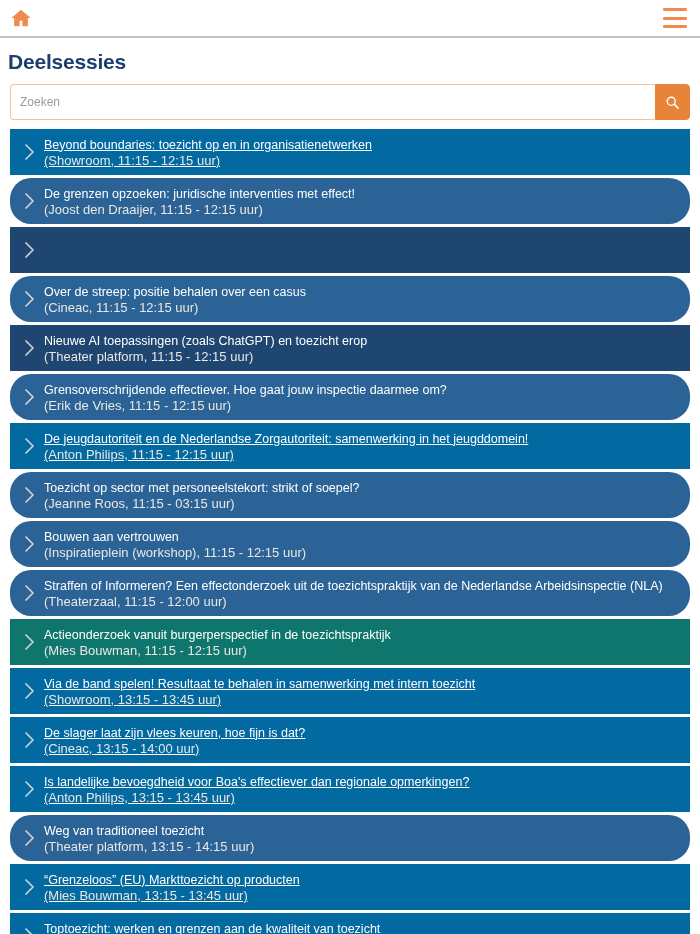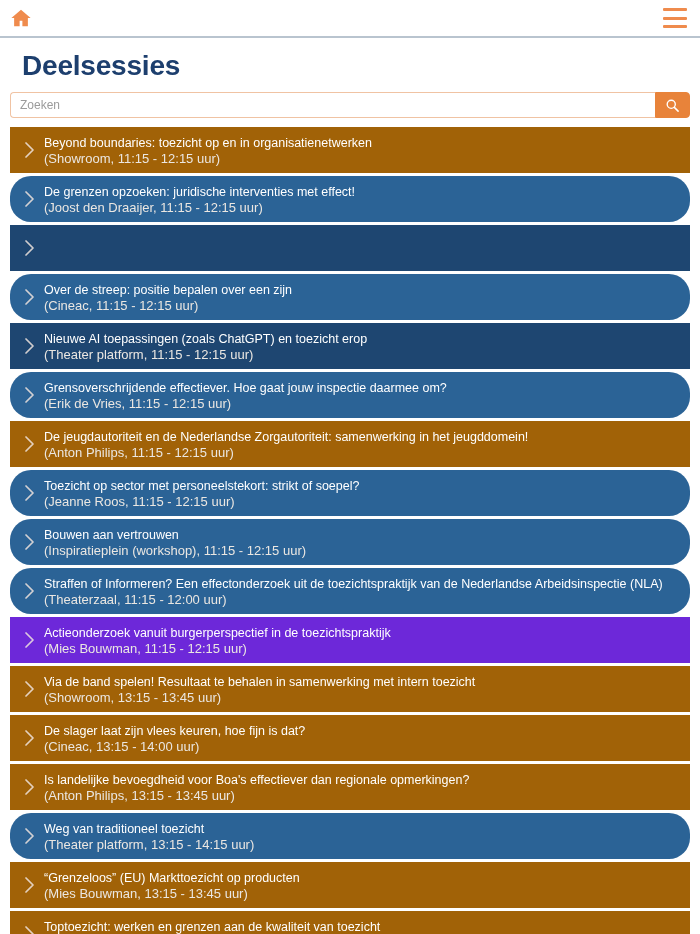--- a/index.html
+++ b/index.html
@@ -45,33 +45,33 @@
   .hamburger-btn span {
     display: block;
     height: 3px;
     width: 24px;
     background: #ef8b4d;
     border-radius: 1px;
   }
 
   
   .page-title {
-    font-size: 28px;
+    font-size: 21px;
     font-weight: bold;
     color: #1d3f6e;
     letter-spacing: -0.2px;
-    padding: 12px 0 0 22px;
+    padding: 12px 0 0 8px;
   }
 
   
   .search-row {
     display: flex;
     align-items: stretch;
     margin: 10px 10px 0 10px;
-    height: 26px;
+    height: 36px;
   }
   .search-input {
     flex: 1 1 auto;
     border: 1px solid #f0c3a3;
     border-right: none;
     border-radius: 4px 0 0 4px;
     padding: 0 9px;
     font-family: "Liberation Sans", sans-serif;
     font-size: 12px;
     color: #333333;
@@ -103,24 +103,24 @@
 
   .session-item {
     display: flex;
     align-items: center;
     min-height: 46px;
     padding: 6px 8px 6px 4px;
     cursor: pointer;
     color: #ffffff;
     user-select: none;
   }
-  .session-item.red   { background: #a16207; }
+  .session-item.red   { background: #0369a1; text-decoration: underline; }
   .session-item.blue  { background: #2b6396; border-radius: 21px; }
   .session-item.navy  { background: #1e4671; }
-  .session-item.green { background: #6d28d9; }
+  .session-item.green { background: #0f766e; }
 
   .chevron {
     flex: 0 0 auto;
     width: 30px;
     display: flex;
     align-items: center;
     justify-content: center;
     opacity: 0.85;
   }
   .chevron svg { display: block; }
@@ -201,21 +201,21 @@
         </svg>
       </span>
     </div>
     <div class="session-item blue">
       <span class="chevron">
         <svg width="13" height="20" viewBox="0 0 13 20" aria-hidden="true">
           <polyline points="3,3 10,10 3,17" fill="none" stroke="#f0e4de" stroke-width="1.7" stroke-linecap="round" stroke-linejoin="round"></polyline>
         </svg>
       </span>
       <div class="session-text">
-        <div class="session-title">Over de streep: positie bepalen over een zijn</div>
+        <div class="session-title">Over de streep: positie behalen over een casus</div>
         <div class="session-meta">(Cineac, 11:15 - 12:15 uur)</div>
       </div>
     </div>
     <div class="session-item navy">
       <span class="chevron">
         <svg width="13" height="20" viewBox="0 0 13 20" aria-hidden="true">
           <polyline points="3,3 10,10 3,17" fill="none" stroke="#f0e4de" stroke-width="1.7" stroke-linecap="round" stroke-linejoin="round"></polyline>
         </svg>
       </span>
       <div class="session-text">
@@ -246,21 +246,21 @@
       </div>
     </div>
     <div class="session-item blue">
       <span class="chevron">
         <svg width="13" height="20" viewBox="0 0 13 20" aria-hidden="true">
           <polyline points="3,3 10,10 3,17" fill="none" stroke="#f0e4de" stroke-width="1.7" stroke-linecap="round" stroke-linejoin="round"></polyline>
         </svg>
       </span>
       <div class="session-text">
         <div class="session-title">Toezicht op sector met personeelstekort: strikt of soepel?</div>
-        <div class="session-meta">(Jeanne Roos, 11:15 - 12:15 uur)</div>
+        <div class="session-meta">(Jeanne Roos, 11:15 - 03:15 uur)</div>
       </div>
     </div>
     <div class="session-item blue">
       <span class="chevron">
         <svg width="13" height="20" viewBox="0 0 13 20" aria-hidden="true">
           <polyline points="3,3 10,10 3,17" fill="none" stroke="#f0e4de" stroke-width="1.7" stroke-linecap="round" stroke-linejoin="round"></polyline>
         </svg>
       </span>
       <div class="session-text">
         <div class="session-title">Bouwen aan vertrouwen</div>

